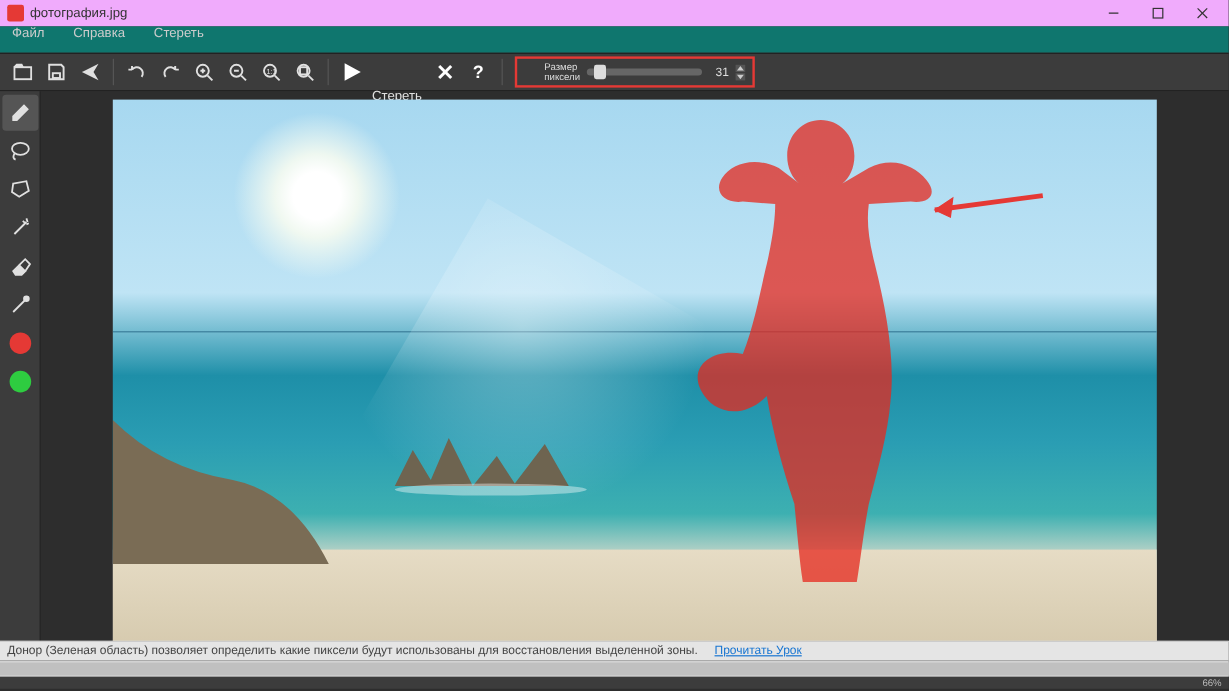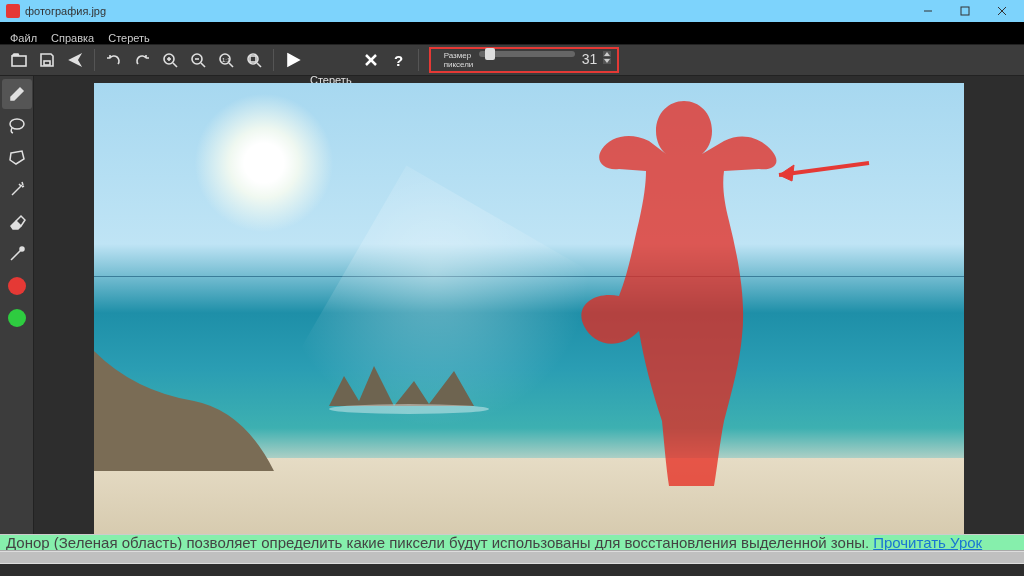--- a/index.html
+++ b/index.html
@@ -1,40 +1,40 @@
 <!DOCTYPE html>
 <html><head>
 <meta charset="utf-8">
 <style>
   * { margin: 0; padding: 0; box-sizing: border-box; }
   body { font-family: Arial, sans-serif; font-size: 11px; background: #2d2d2d; color: #ccc; width: 1024px; height: 576px; overflow: hidden; }
 
-  .titlebar { height: 22px; background: #7dd3fc; color: #333; display: flex; align-items: center; padding: 0 6px; gap: 5px; }
+  .titlebar { height: 22px; background: #f0abfc; color: #333; display: flex; align-items: center; padding: 0 6px; gap: 5px; }
   .titlebar .app-icon { width: 14px; height: 14px; background: #e53935; border-radius: 2px; display: inline-block; }
   .titlebar .title { flex: 1; font-size: 11px; }
   .titlebar .win-btn { width: 32px; height: 20px; display: flex; align-items: center; justify-content: center; cursor: pointer; }
   .titlebar .win-btn svg { width: 10px; height: 10px; stroke: #333; stroke-width: 1; fill: none; }
 
-  .menubar { height: 22px; background: #000000; display: flex; align-items: flex-end; gap: 14px; padding: 0 10px; font-size: 11px; }
+  .menubar { height: 22px; background: #0f766e; display: flex; align-items: flex-start; gap: 24px; padding: 0 10px; font-size: 11px; }
   .menubar .menu-item { cursor: pointer; }
 
   .toolbar { height: 32px; background: #3c3c3c; border-top: 1px solid #222; border-bottom: 1px solid #222; display: flex; align-items: center; padding: 0 6px; gap: 2px; }
   .tbtn { width: 26px; height: 26px; display: flex; align-items: center; justify-content: center; cursor: pointer; border-radius: 2px; }
   .tbtn svg { width: 16px; height: 16px; stroke: #e0e0e0; fill: none; stroke-width: 1.6; }
   .tsep { width: 1px; height: 22px; background: #555; margin: 0 4px; }
   .toolbar .erase-text { font-size: 11px; color: #e0e0e0; margin-left: 2px; margin-right: 4px; cursor:pointer;margin-top:40px;}
   .toolbar .play svg { fill: #fff; stroke: #fff; }
   .toolbar .cancel svg { stroke: #fff; stroke-width: 2.5; }
   .toolbar .help { font-weight: bold; color: #fff; font-size: 15px; }
 
-  .size-group { display: flex; align-items: flex-start; gap: 6px; border: 2px solid #e53935; padding: 2px 6px 2px 13px; margin-left: 4px; height: 26px; }
+  .size-group { display: flex; align-items: center; gap: 6px; border: 2px solid #e53935; padding: 2px 6px 2px 23px; margin-left: 4px; height: 26px; }
   .size-label { font-size: 8px; line-height: 9px; color: #ddd; }
   .slider { position: relative; width: 96px; height: 6px; background: #666; border-radius: 3px; cursor: pointer; }
   .slider .thumb { position: absolute; top: -3px; left: 6px; width: 10px; height: 12px; background: #ddd; border-radius: 2px; }
-  .size-val { font-size: 14px; width: 16px; text-align: right; color: #ddd; }
+  .size-val { font-size: 10px; width: 16px; text-align: right; color: #ddd; }
   .spin { display: flex; flex-direction: column; gap: 1px; }
   .spin div { width: 8px; height: 6px; background: #555; cursor: pointer; display:flex;align-items:center;justify-content:center;}
   .spin svg{width:6px;height:4px;fill:#ccc;}
 
   .workspace { display: flex; height: calc(100% - 102px); background: #2d2d2d; }
   .sidebar { width: 34px; background: #3c3c3c; display: flex; flex-direction: column; padding-top: 2px; border-right: 1px solid #222; }
   .sbtn { width: 30px; height: 30px; margin: 1px auto; display: flex; align-items: center; justify-content: center; cursor: pointer; border-radius: 3px; }
   .sbtn.active { background: #555; }
   .sbtn svg { width: 18px; height: 18px; stroke: #e0e0e0; fill: none; stroke-width: 1.5; }
   .sbtn .filled { fill: #e0e0e0; }
@@ -59,22 +59,22 @@
   
   .beach { position:absolute; bottom:0; left:0; right:0; height:85px; background: linear-gradient(to bottom, #e6dcc5, #d5c9ad); }
   
   .person { position: absolute; bottom: 50px; left: 480px; }
   .person svg { width: 220px; height: 400px; }
   .person path { fill: rgba(230,40,30,0.75); }
   
   .arrow { position: absolute; top: 70px; left: 670px; }
   .arrow svg { width: 110px; height: 30px; stroke: #e53935; fill: #e53935; }
 
-  .hint-bar { height: 16px; background: #86efac; color: #444; font-size: 15px; display: flex; align-items: center; padding: 0 6px; border-top: 1px solid #ccc; }
-  .hint-bar a { color: #1976d2; text-decoration: underline; margin-left: 4px; cursor: pointer; }
+  .hint-bar { height: 16px; background: #e5e5e5; color: #444; font-size: 10px; display: flex; align-items: center; padding: 0 6px; border-top: 1px solid #ccc; }
+  .hint-bar a { color: #1976d2; text-decoration: underline; margin-left: 14px; cursor: pointer; }
 
   .statusbar { height: 10px; background: #3c3c3c; display: flex; justify-content: flex-end; align-items: center; padding: 0 6px; font-size: 8px; color: #bbb; }
   .scroll-h { height: 14px; background: #ddd; border-top:1px solid #aaa;}
   .scroll-h .track{height:100%; position:relative;}
   .scroll-h .thumb{position:absolute; left:0; top:1px; bottom:1px; width:100%; background:#c0c0c0;}
 
   .bottom-area{position:absolute; left:0; right:0; bottom:0; height:42px; display:flex; flex-direction:column;}
 </style>
 </head>
 <body>
@@ -303,13 +303,16 @@
 <div class="bottom-area">
   <div class="hint-bar">
     <span>Донор (Зеленая область) позволяет определить какие пиксели будут использованы для восстановления выделенной зоны.</span>
     <a>Прочитать Урок</a>
   </div>
   <div class="scroll-h">
     <div class="track">
         <div class="thumb"></div>
       </div>
   </div>
+  <div class="statusbar">
+    <span>66%</span>
+  </div>
 </div>
 
 </body></html>

